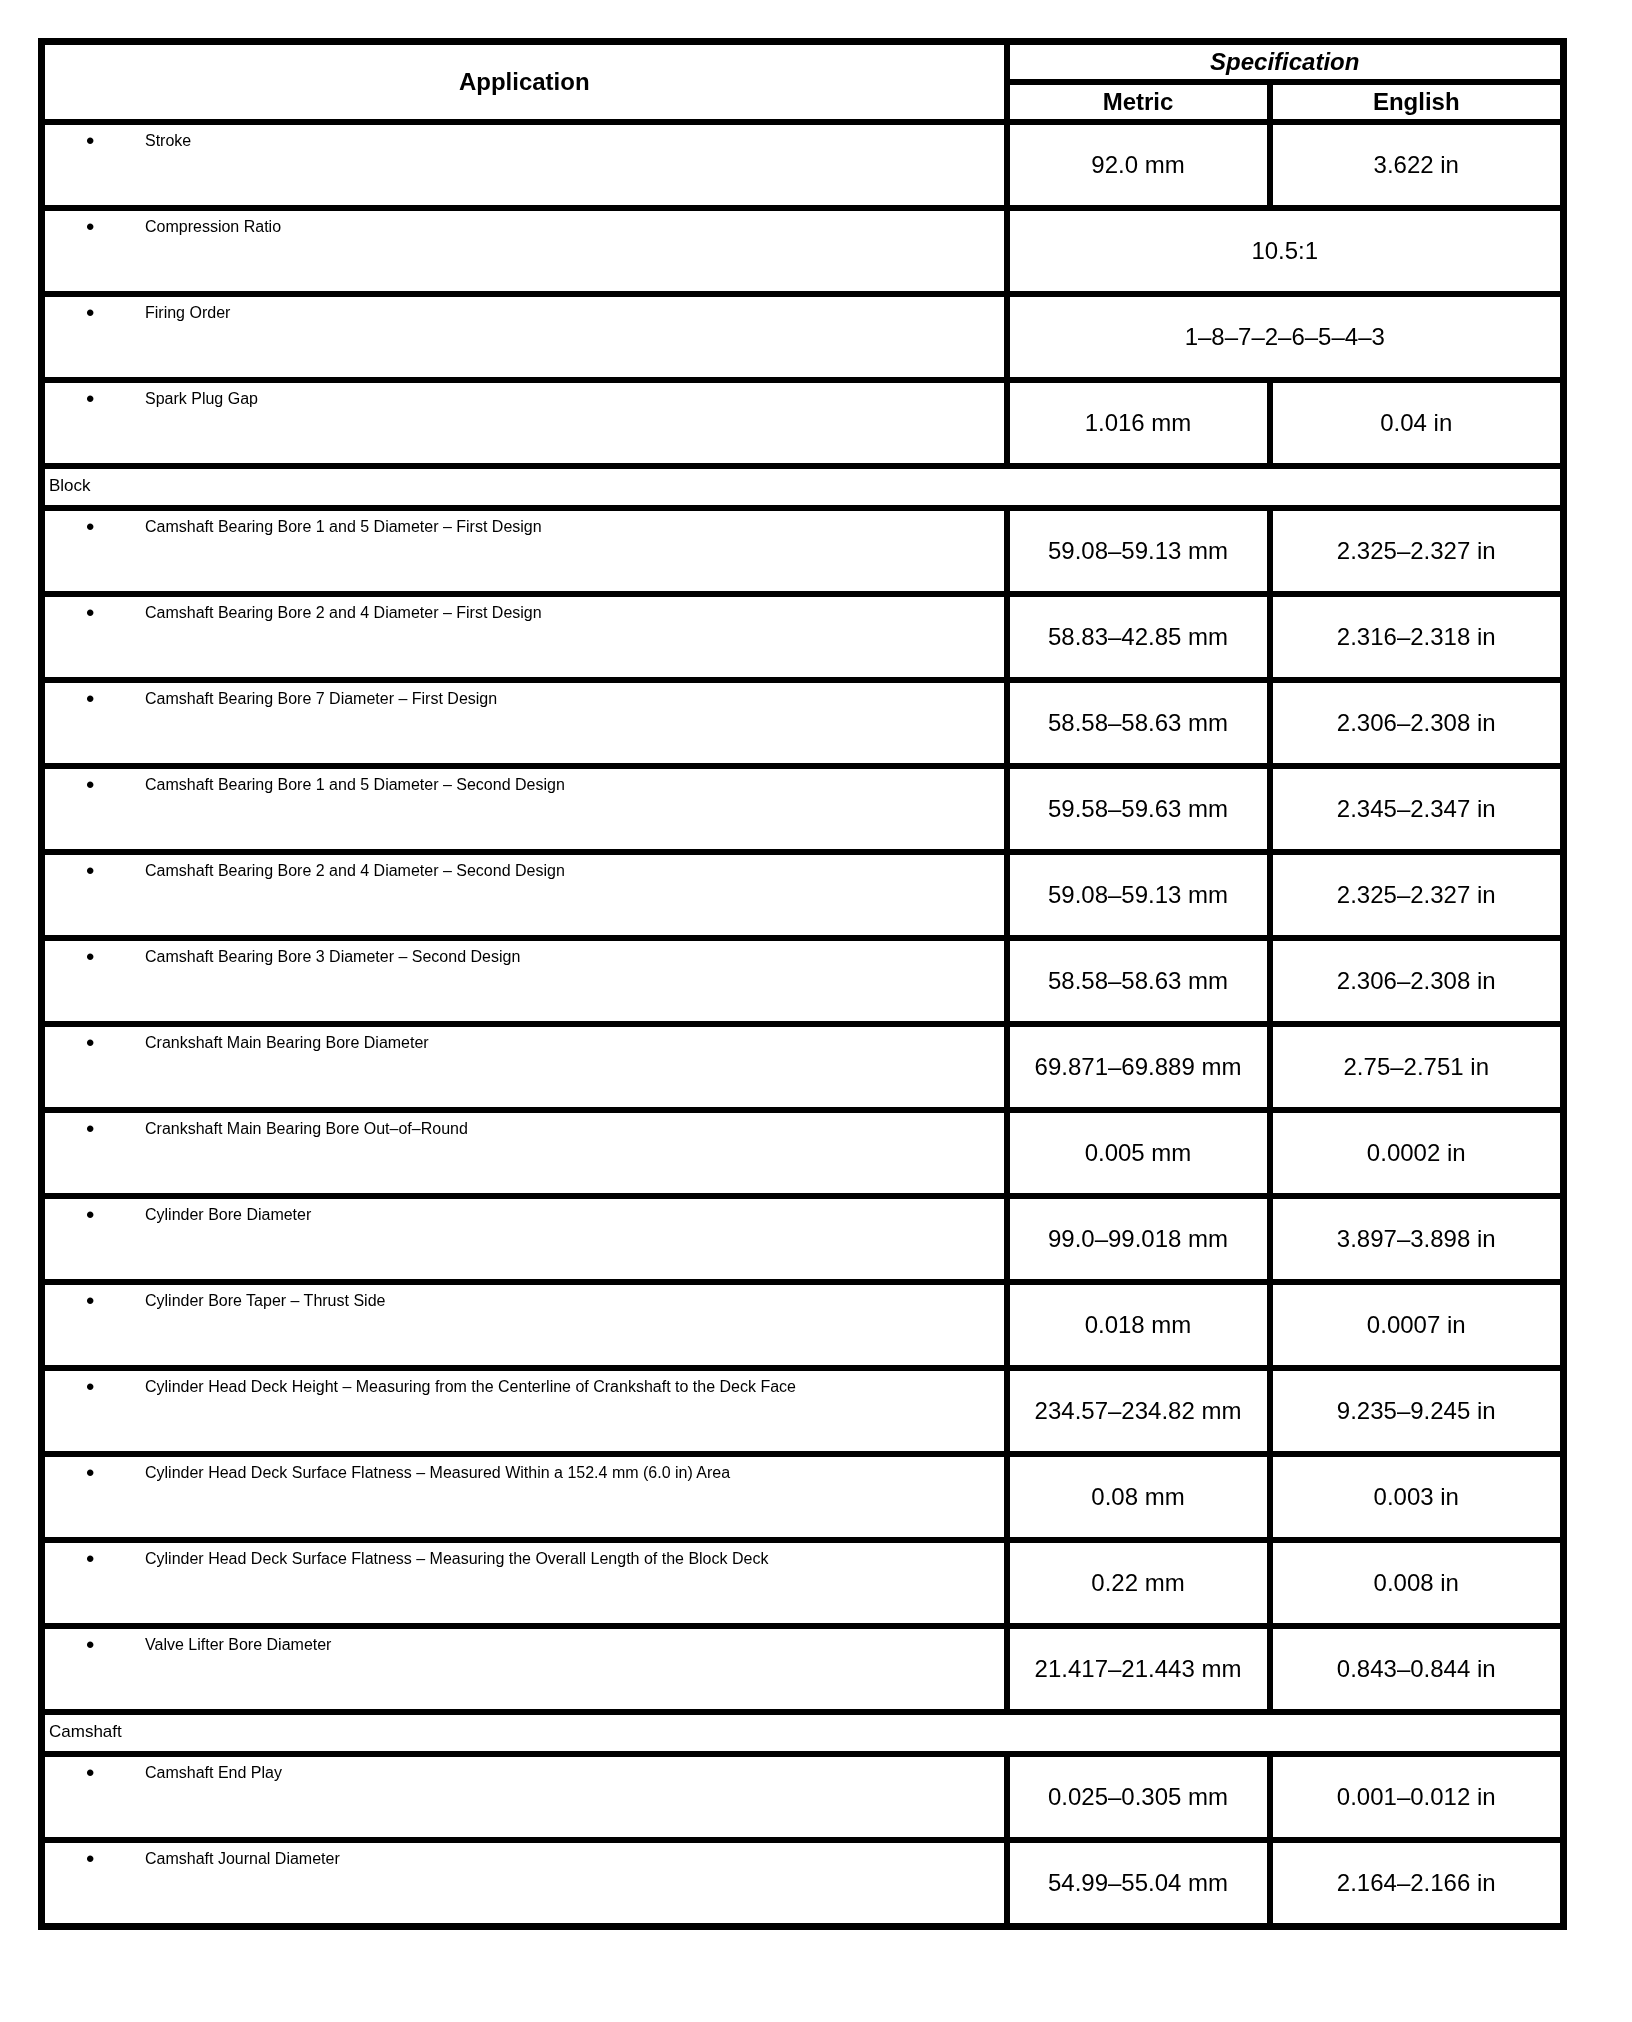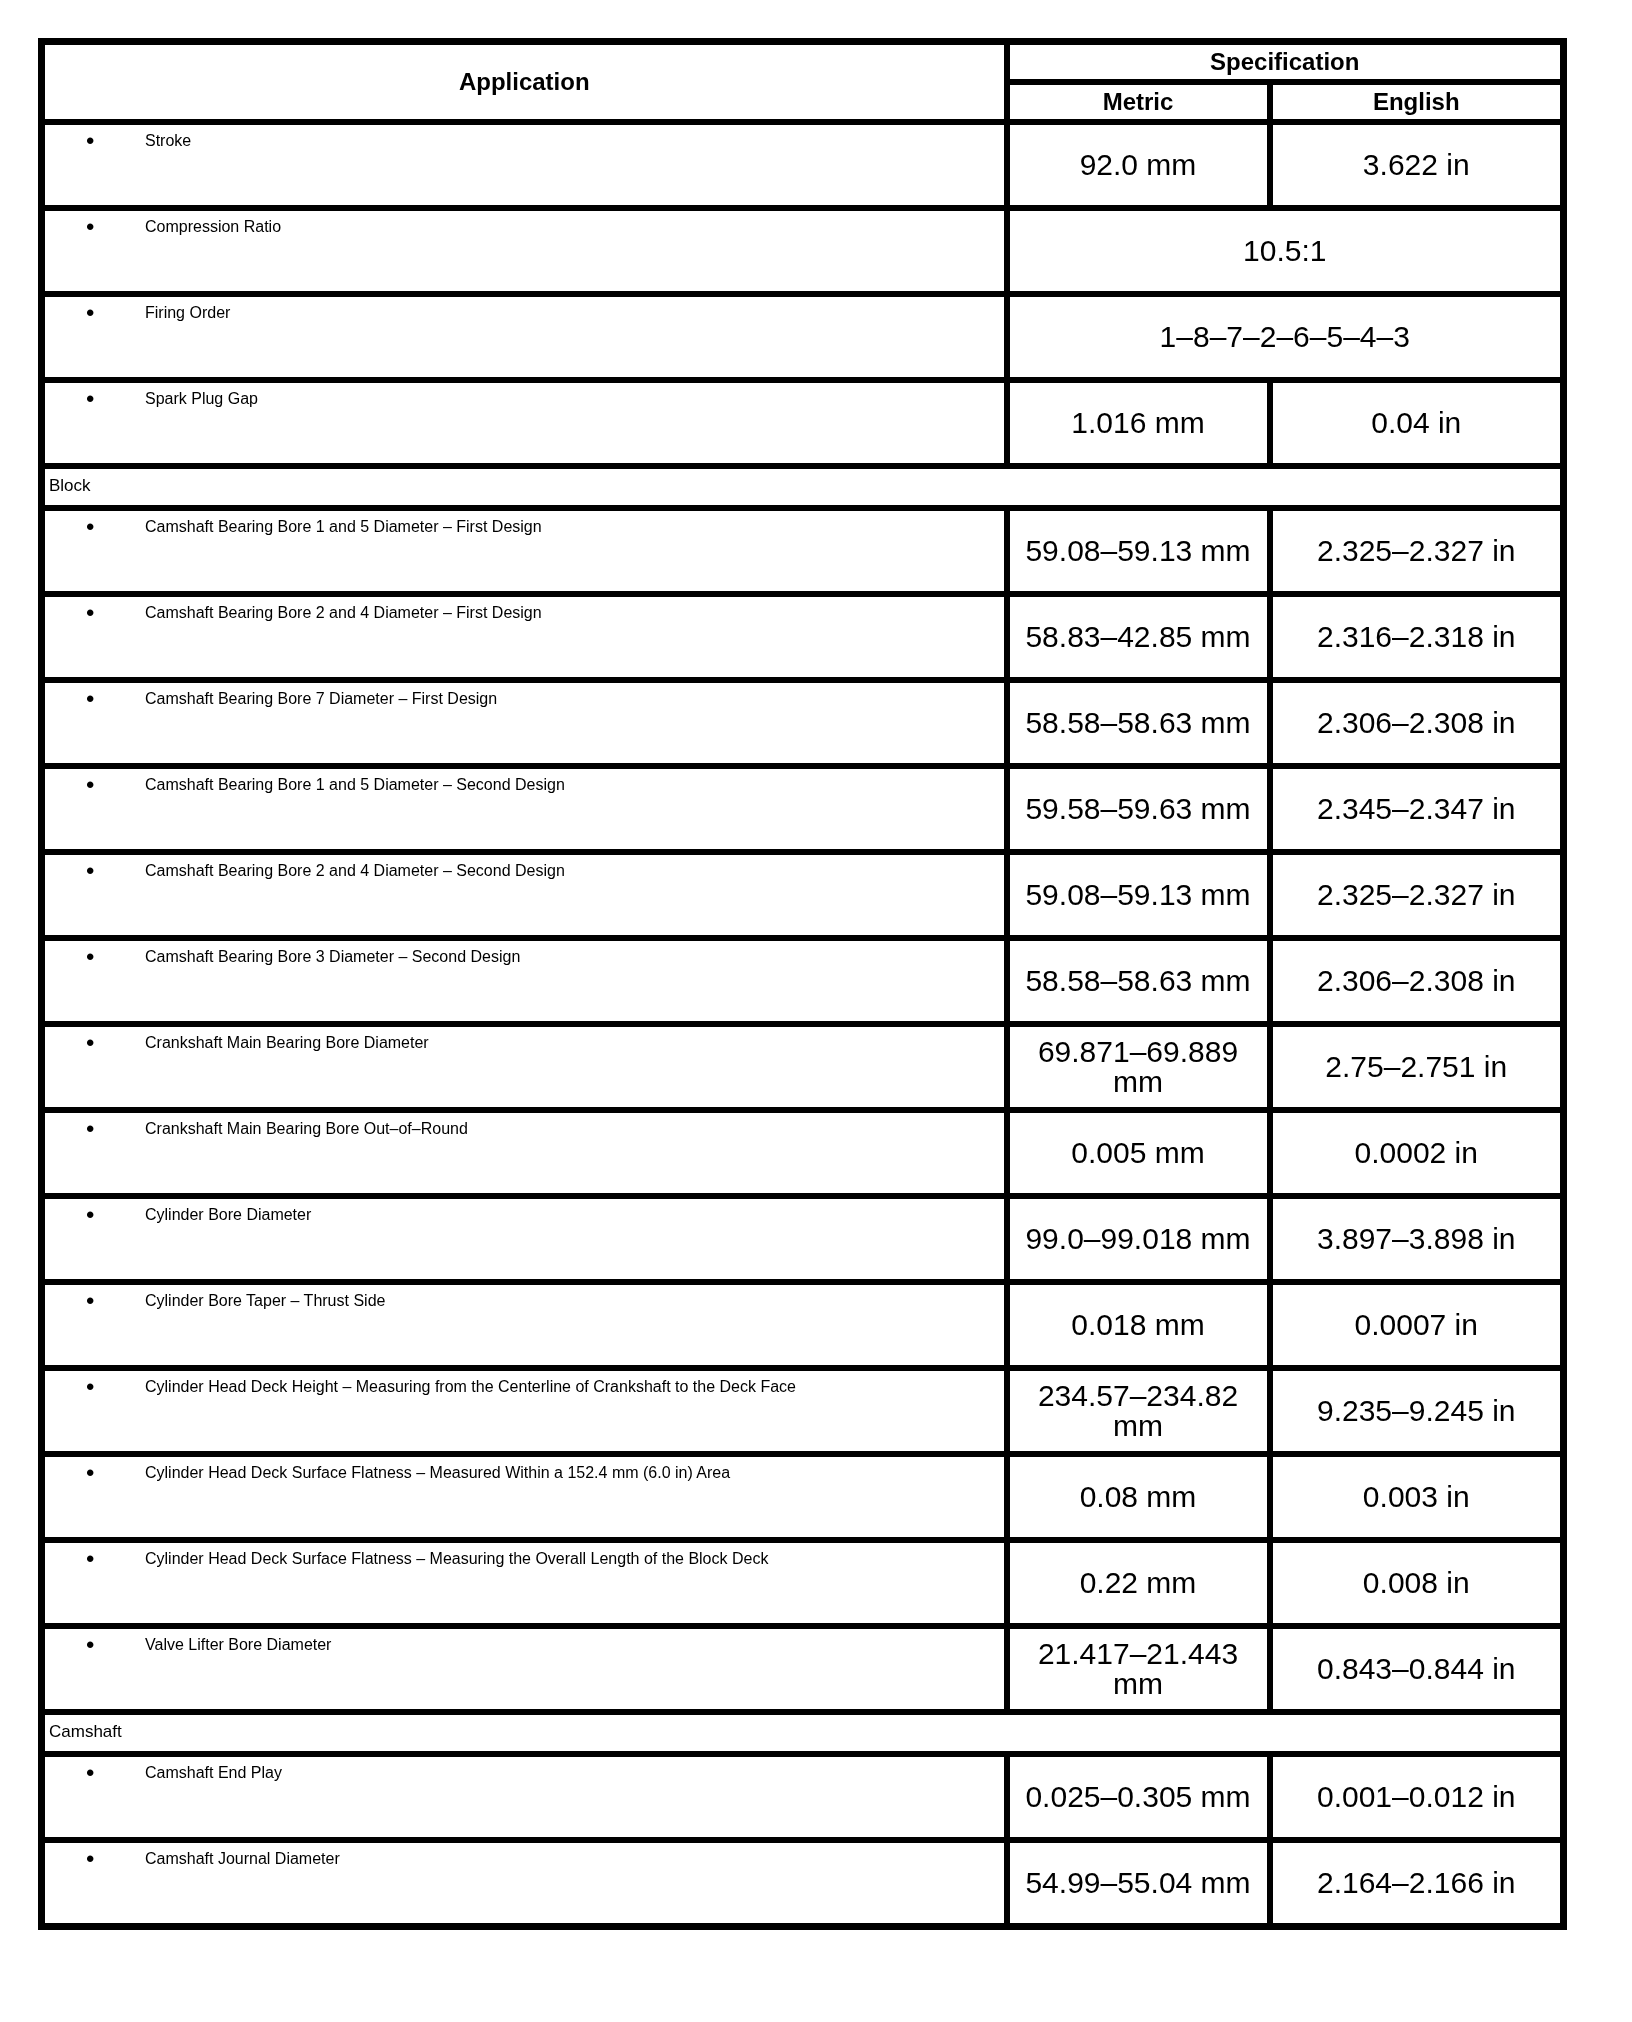--- a/index.html
+++ b/index.html
@@ -37,20 +37,21 @@
 
   th {
     font-weight: bold;
     font-size: 24px;
     text-align: center;
     vertical-align: middle;
   }
   .th-spec {
     height: 34px;
     border-bottom: 4px solid #000000;
+    font-style: italic;
   }
   .th-sub {
     height: 34px;
     border-top: 4px solid #000000;
   }
 
   tr.row-spec td { height: 80px; }
 
   td.cell-label {
     vertical-align: top;
@@ -68,21 +69,21 @@
   }
   .label-text {
     flex: 1 1 auto;
     font-size: 16px;
     line-height: 32px;
     margin-left: 24px;
   }
   td.cell-value {
     text-align: center;
     vertical-align: middle;
-    font-size: 30px;
+    font-size: 24px;
     line-height: 30px;
   }
   tr.row-section td.cell-section {
     height: 30px;
     font-size: 17px;
     text-align: left;
     vertical-align: middle;
     padding: 2px 4px 4px 4px;
   }
 </style>

